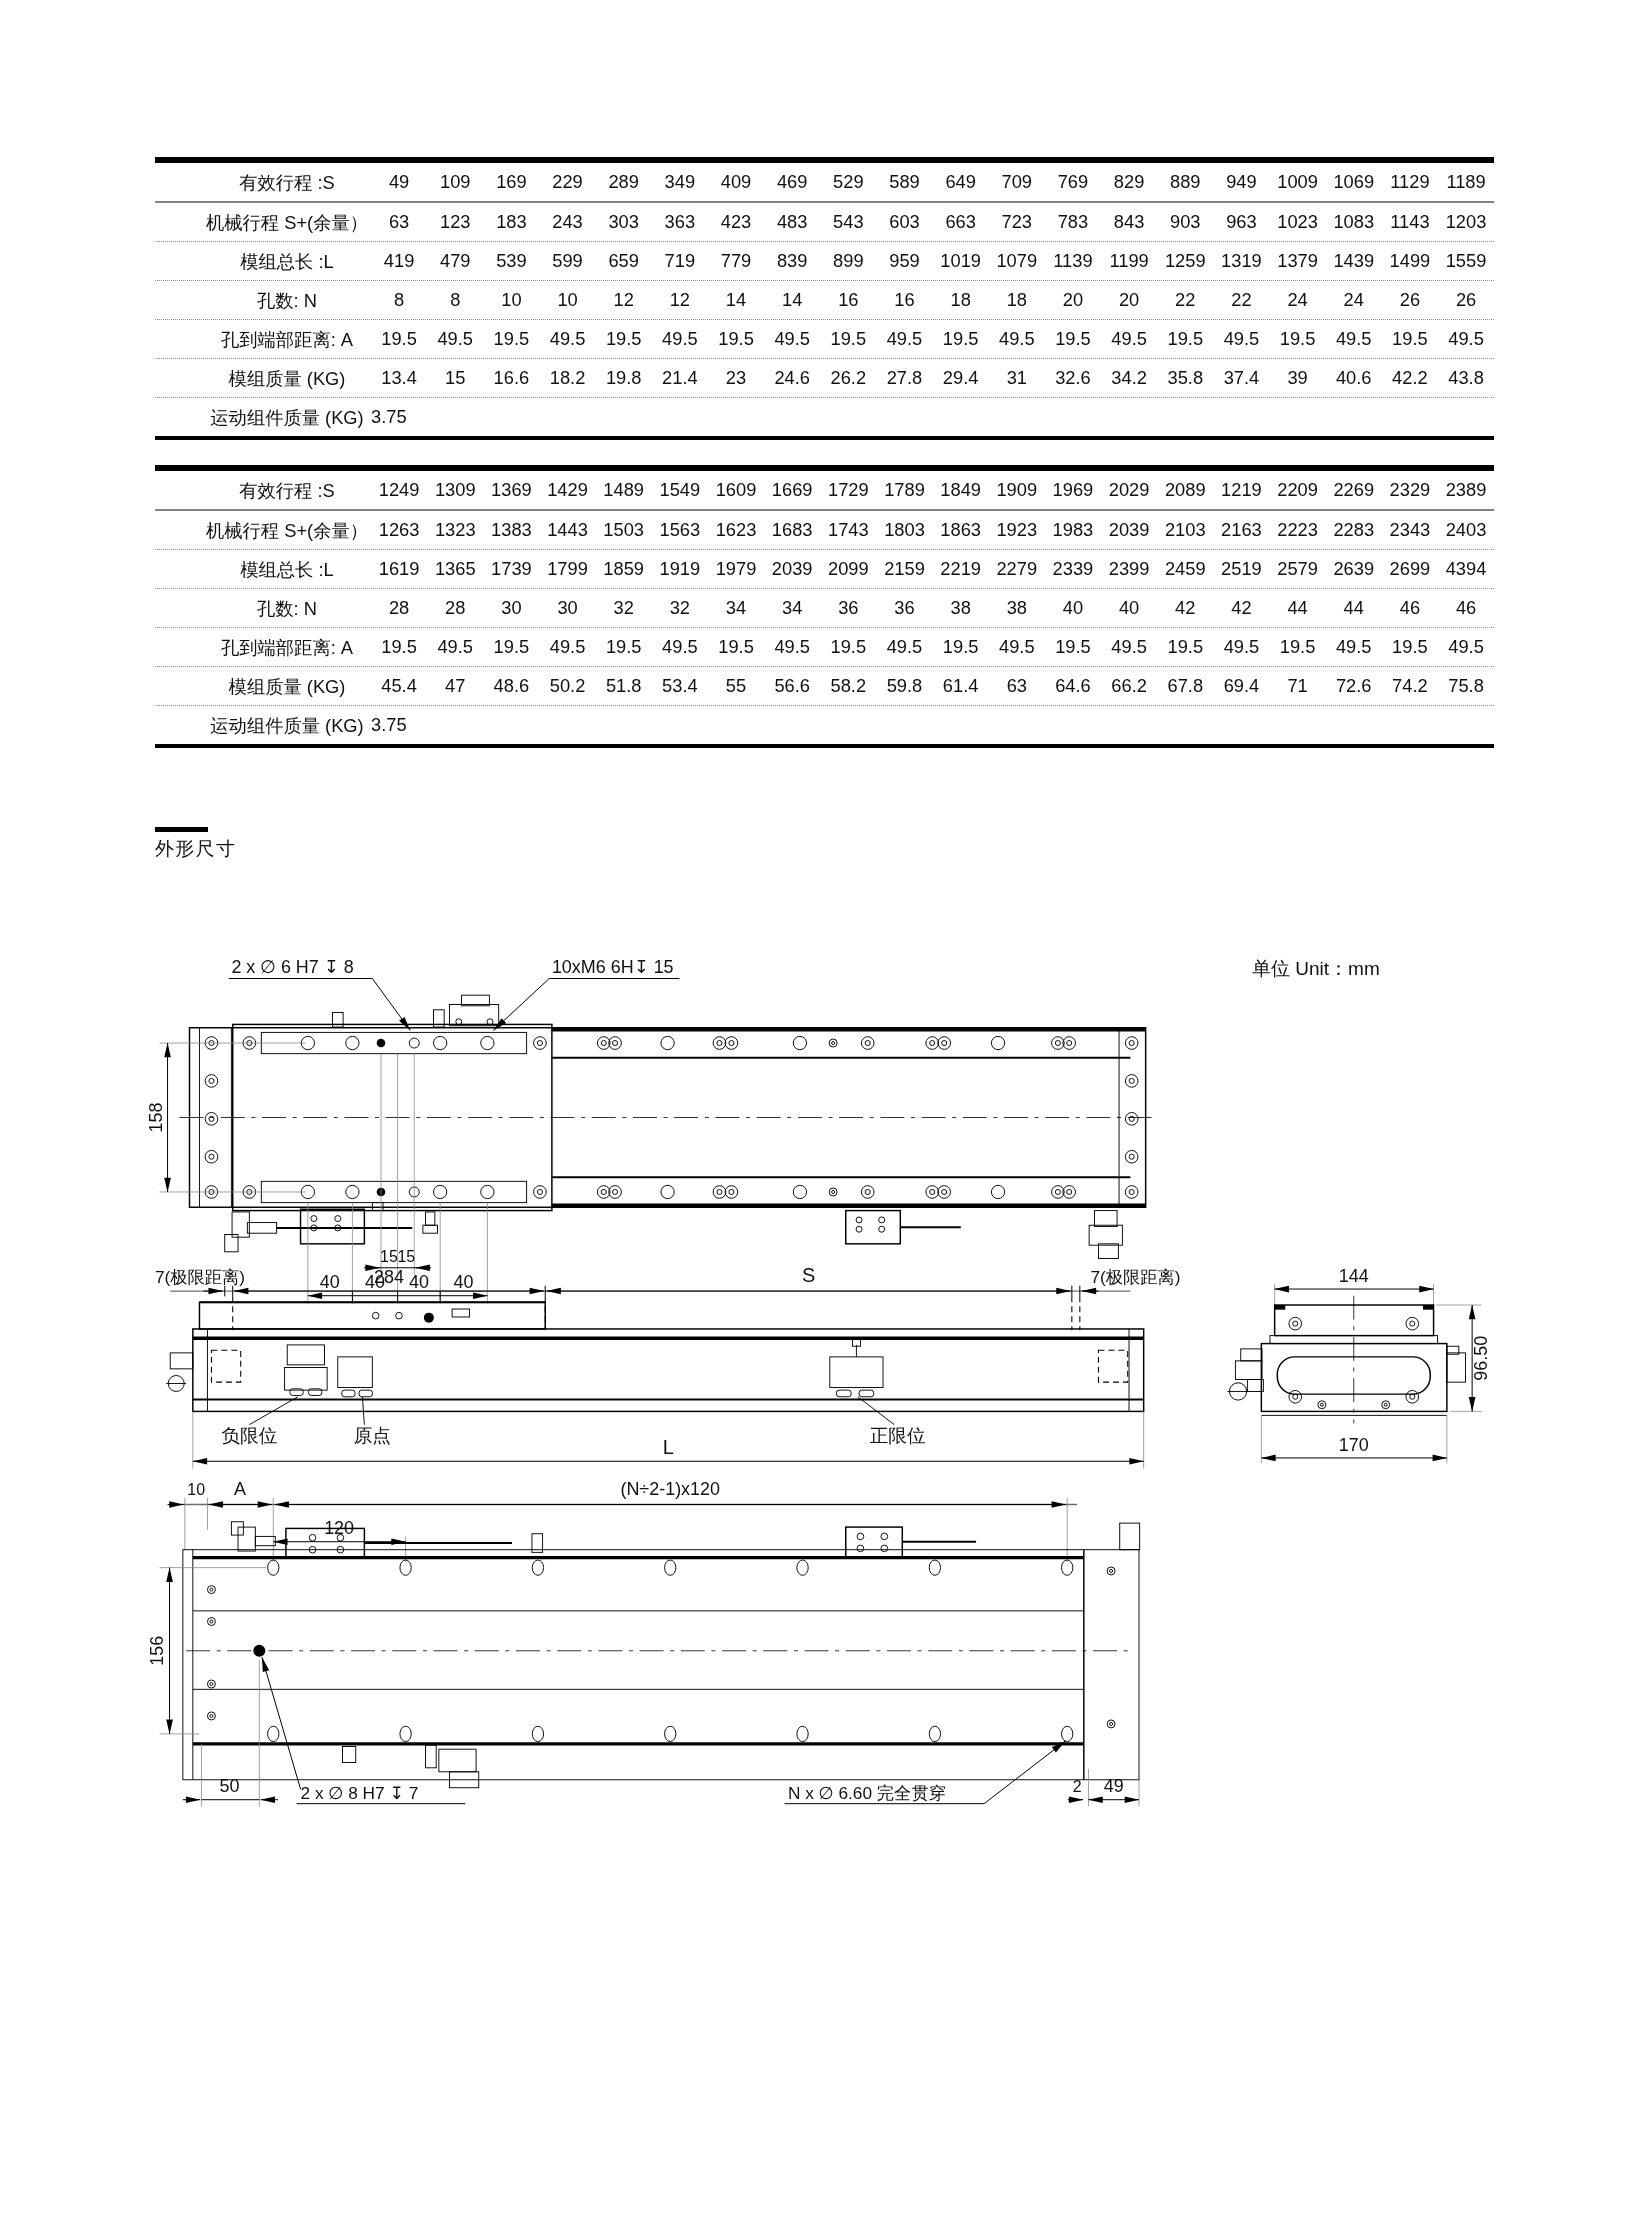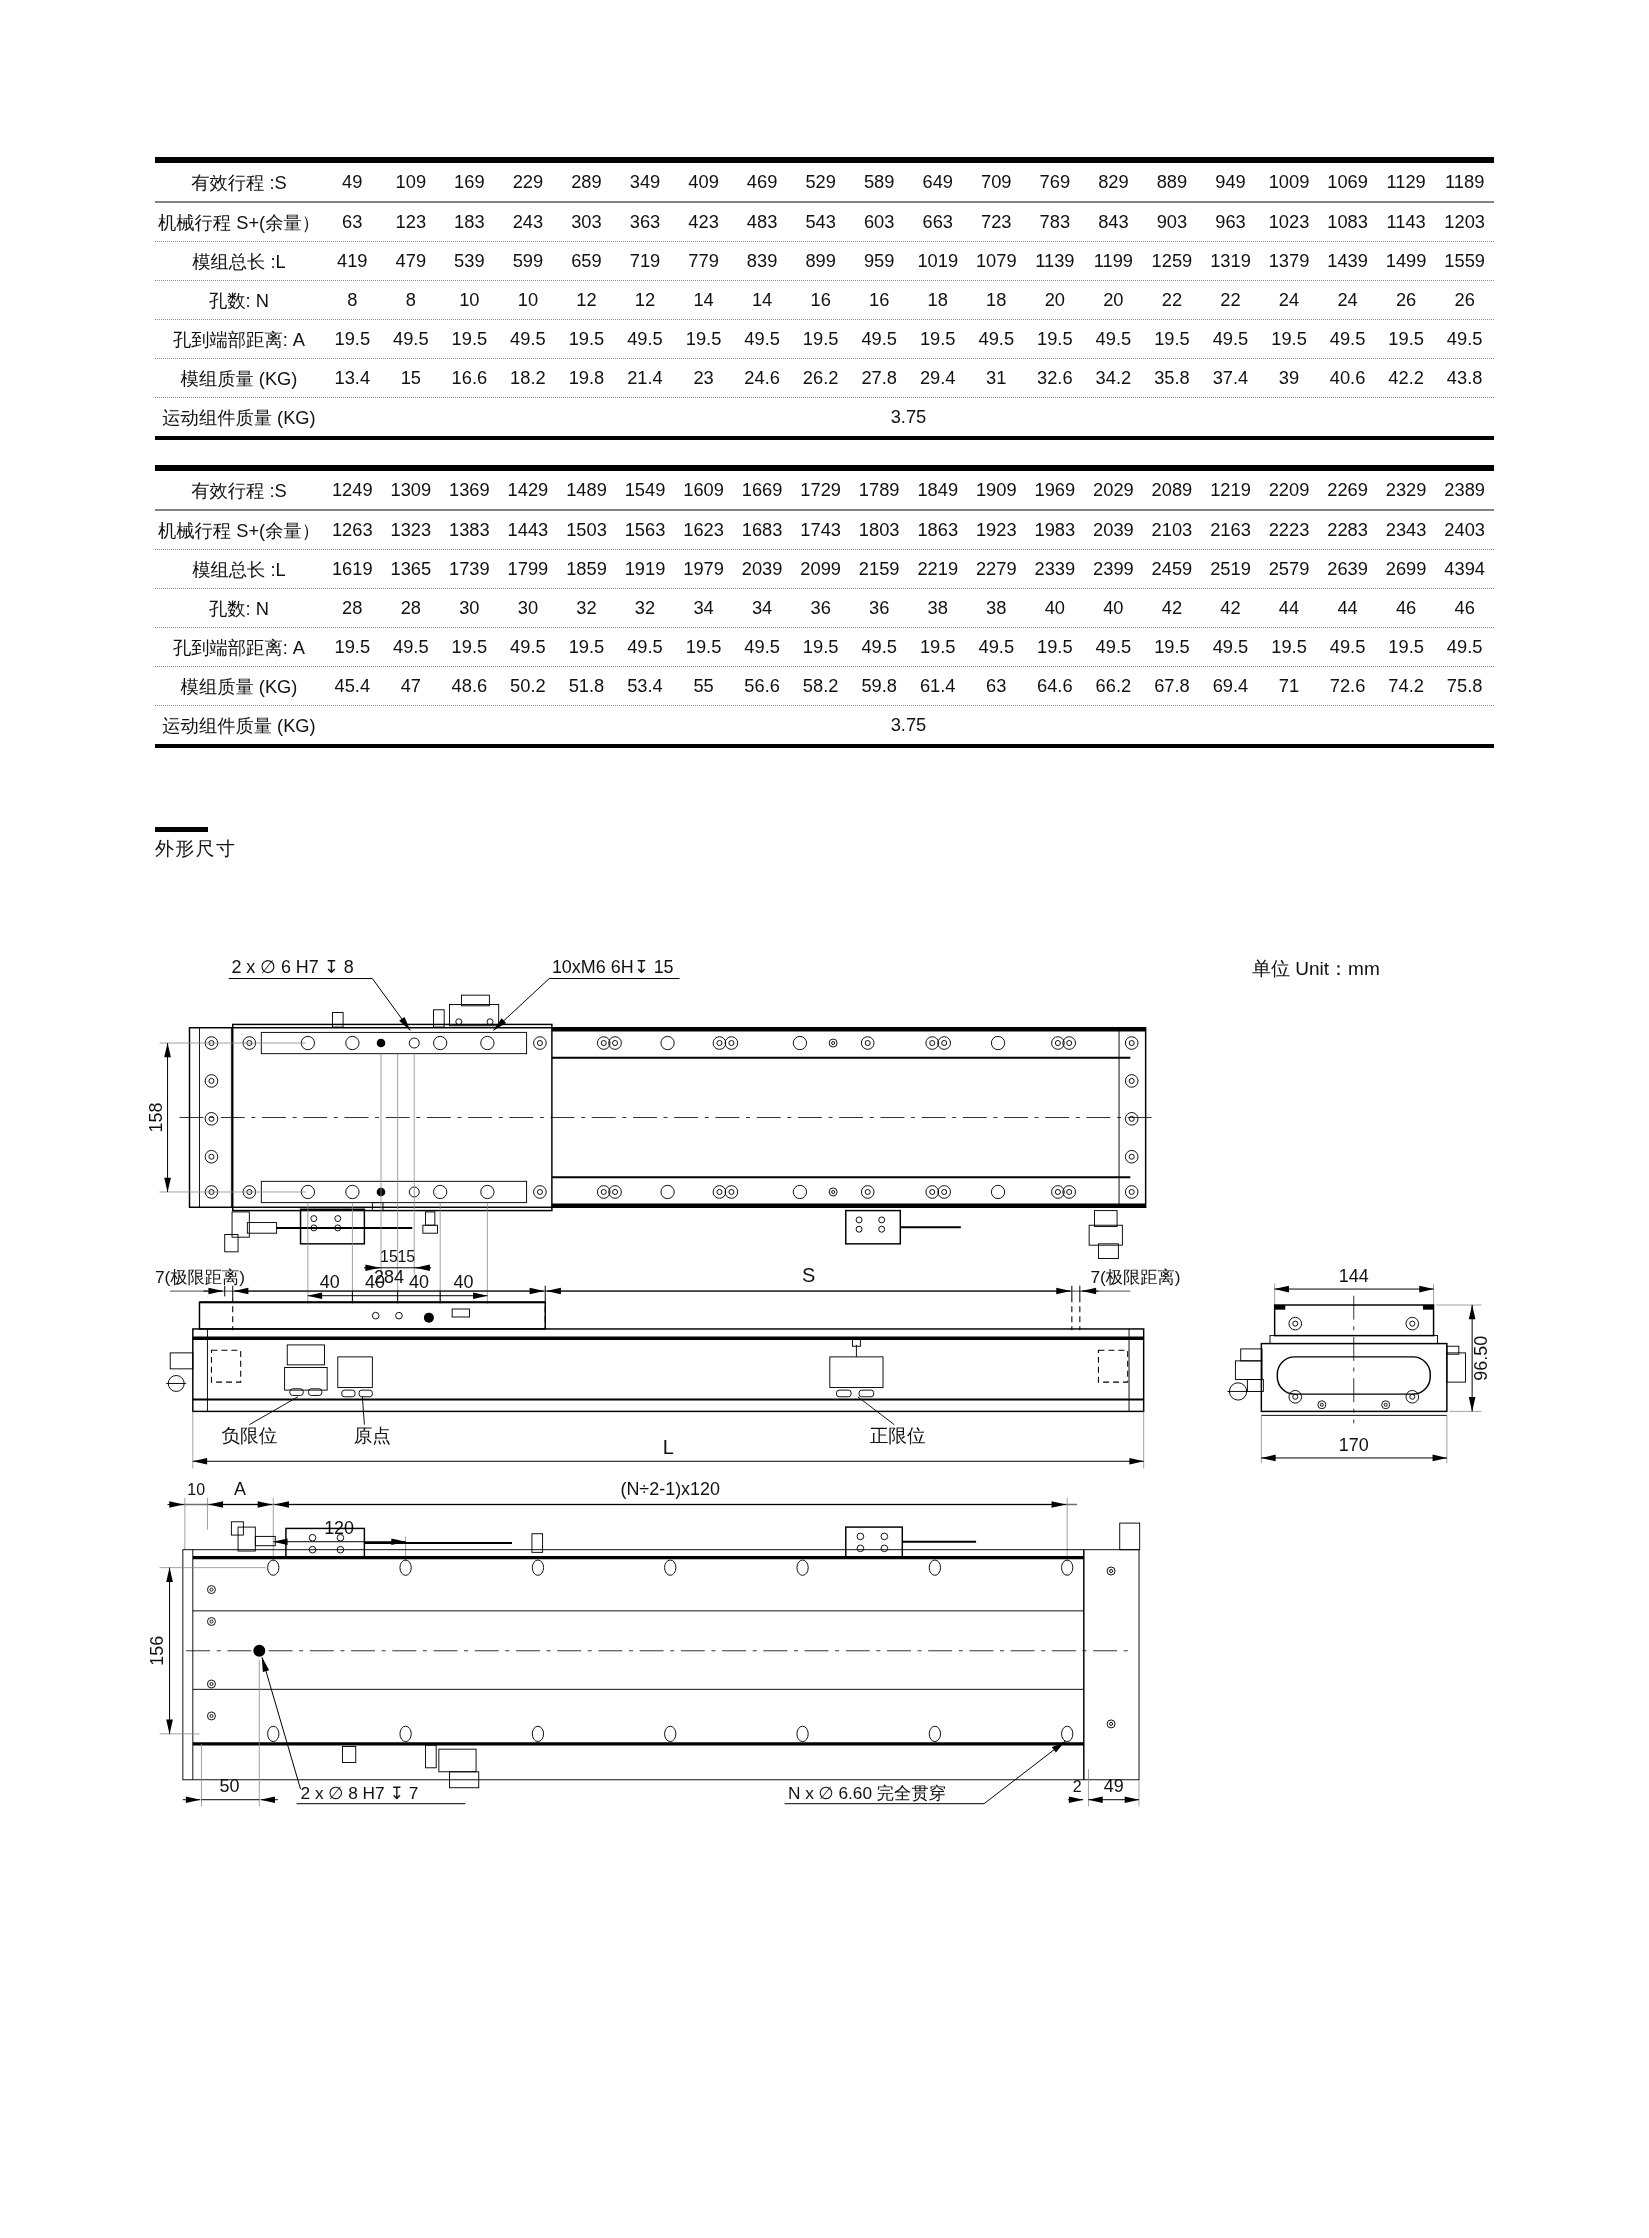--- a/index.html
+++ b/index.html
@@ -5,23 +5,23 @@
   html,body{margin:0;padding:0;background:#fff;}
   .page{position:relative;width:1649px;height:2239px;background:#fff;overflow:hidden;
         font-family:"Liberation Sans","DejaVu Sans",sans-serif;color:#111;}
   
   .spec-table{position:absolute;left:155px;width:1339px;border-top:6px solid #000;
               border-bottom:4px solid #000;box-sizing:border-box;}
   .trow{display:flex;align-items:center;height:38px;border-bottom:1.3px dotted #8d8d8d;
         font-size:18.3px;white-space:nowrap;}
   .trow.first{border-bottom:2.7px solid #828282;}
   .trow.last{border-bottom:none;}
-  .tlabel{flex:0 0 168px;text-align:center;}
+  .tlabel{flex:0 0 168px;text-align:center;margin-left:48px;}
   .tcell{flex:1 1 0;text-align:center;}
-  .tspan{flex:1 1 0;text-align:center;}
+  .tspan{flex:1 1 0;text-align:left;}
   
   .sec-bar{position:absolute;left:155px;top:827px;width:53px;height:4.7px;background:#000;}
   .sec-title{position:absolute;left:155px;top:836px;font-size:19px;letter-spacing:1.3px;}
   .unit-label{position:absolute;left:1252px;top:956px;font-size:19px;}
   .footer-note{position:absolute;left:204px;top:1862px;font-size:20.6px;}
   
   svg.drw{position:absolute;left:0;top:0;width:1649px;height:2239px;
           font-family:"Liberation Sans","DejaVu Sans",sans-serif;}
   .k{stroke:#000;fill:none;stroke-width:2.2;}
   .k1{stroke:#000;fill:none;stroke-width:1.4;}

